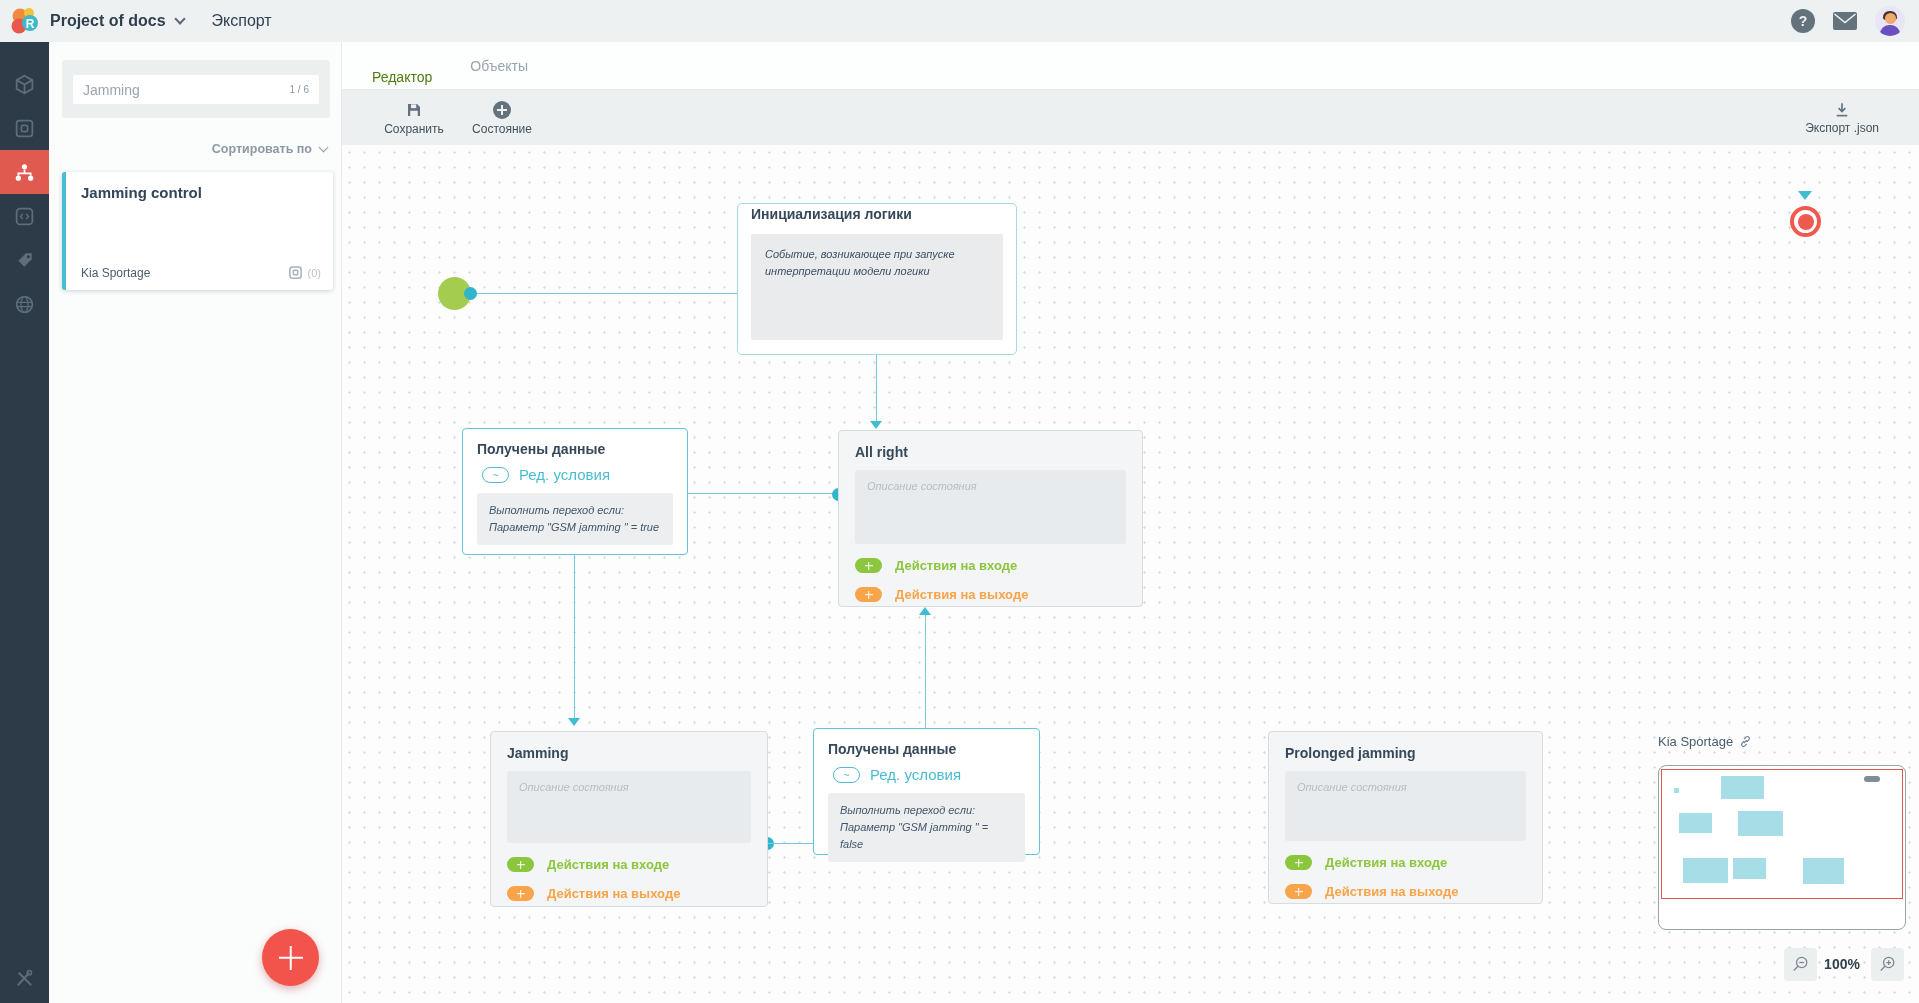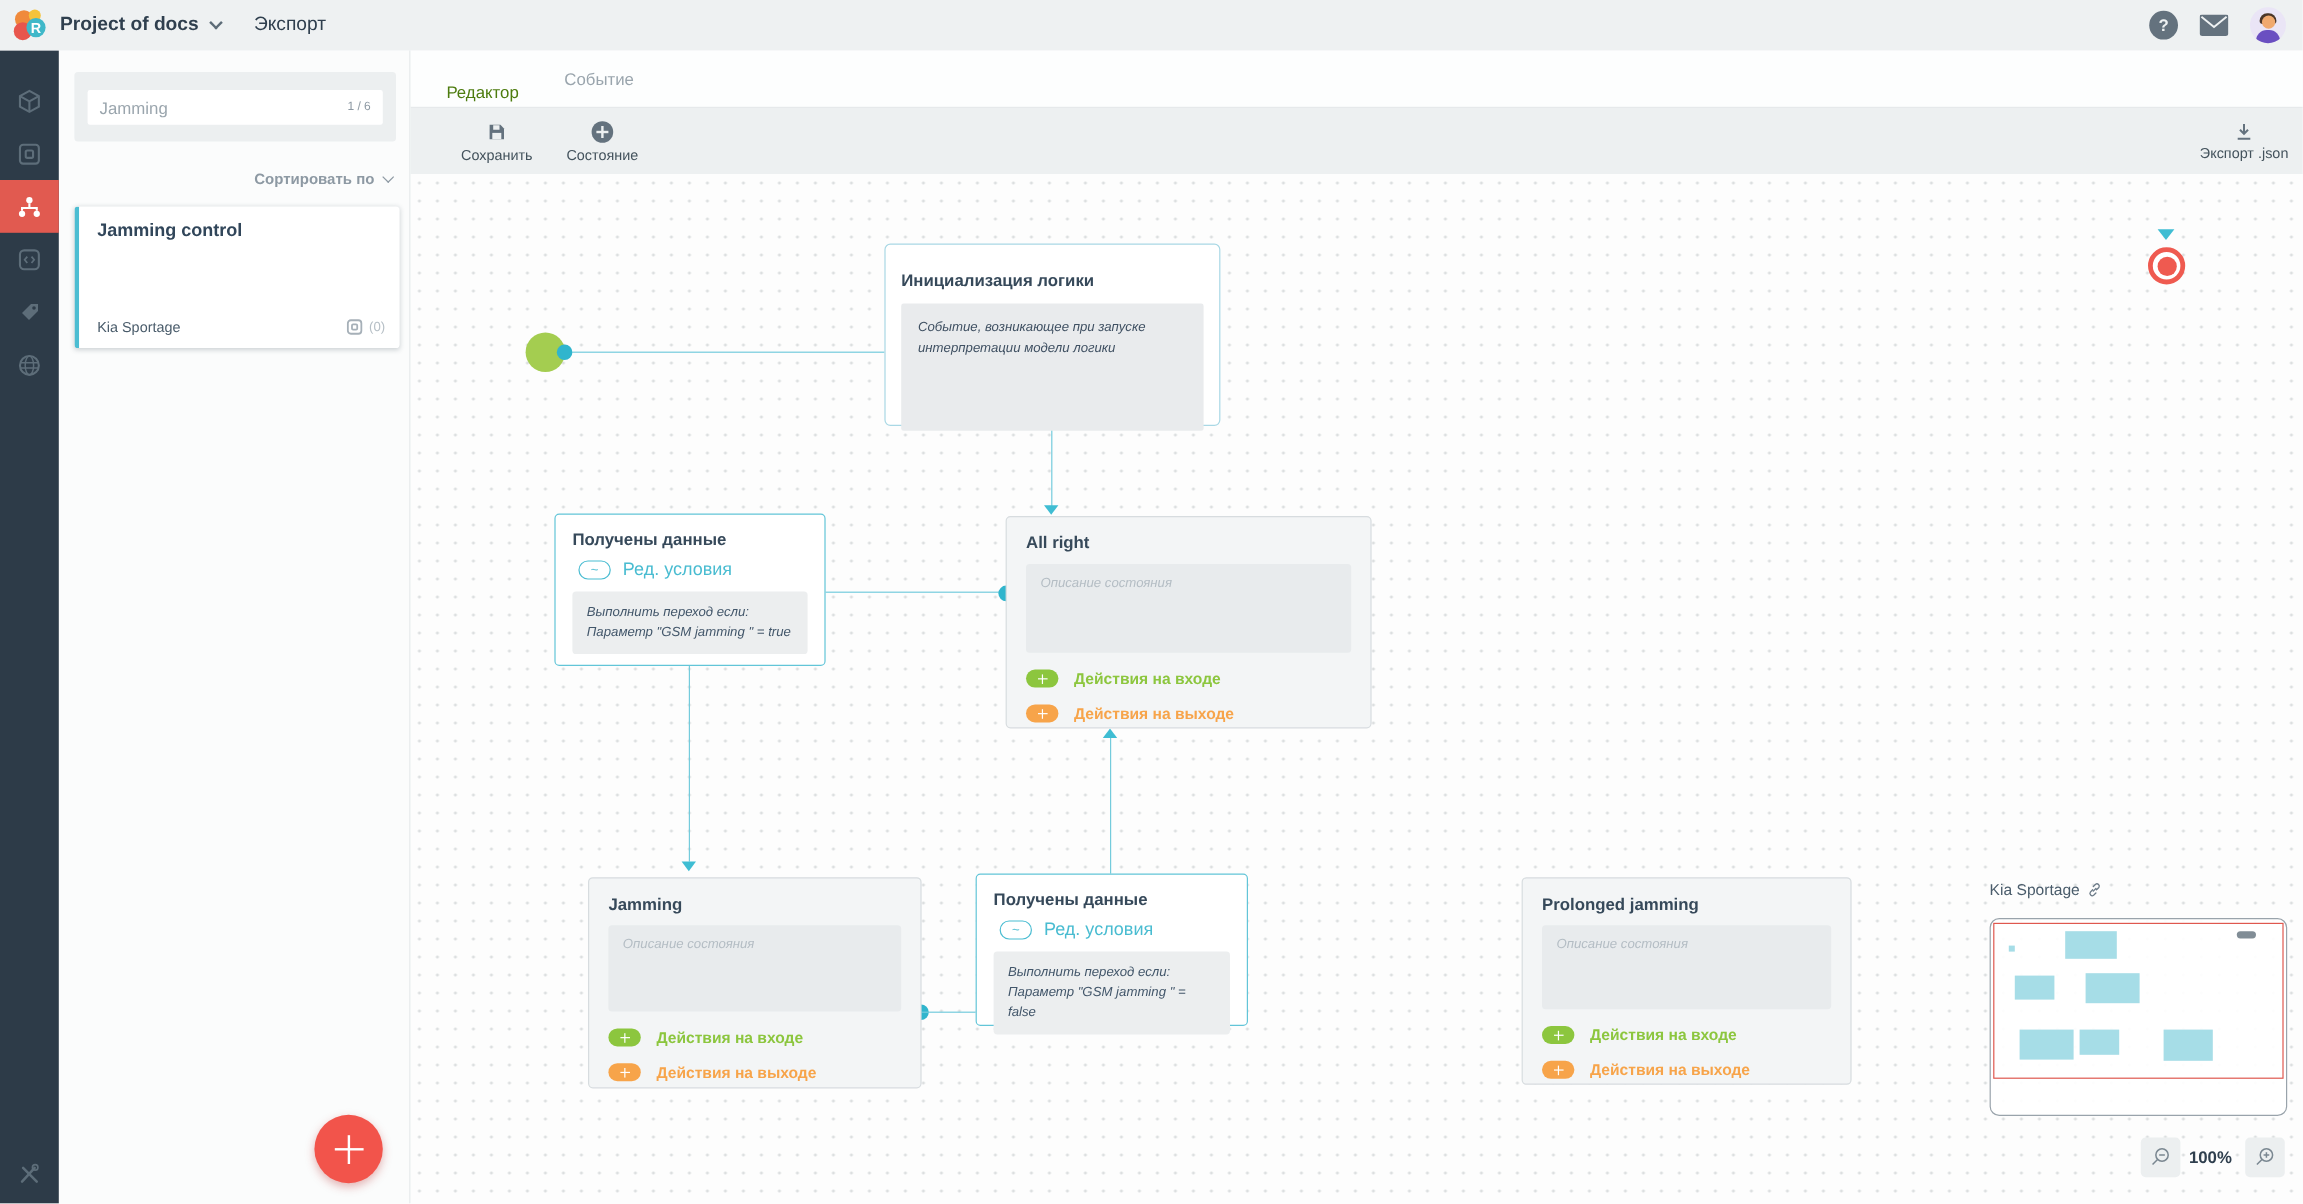--- a/index.html
+++ b/index.html
@@ -69,21 +69,21 @@
   .tab.inactive { color:#9aa5ad; }
   .toolbar { position:absolute; left:0; top:48px; width:100%; height:55px; background:#edf0f1;
     display:flex; align-items:center; padding-left:42px; gap:28px; }
   .tool-btn { display:flex; flex-direction:column; align-items:center; gap:3px; cursor:pointer; min-width:60px; }
   .tool-btn .tlabel { font-size:12px; color:#43525c; }
   .tool-icon { color:#64727e; height:20px; display:flex; align-items:flex-end; }
   .plus-circle { width:18px; height:18px; border-radius:50%; background:#64727e; position:relative; }
   .plus-circle::before, .plus-circle::after { content:""; position:absolute; background:#edf0f1; left:50%; top:50%; }
   .plus-circle::before { width:10px; height:2px; transform:translate(-50%,-50%); }
   .plus-circle::after { width:2px; height:10px; transform:translate(-50%,-50%); }
-  .export-btn { position:absolute; right:12px; top:0; height:55px; display:flex; flex-direction:column;
+  .export-btn { position:absolute; right:40px; top:0; height:55px; display:flex; flex-direction:column;
     align-items:center; justify-content:center; gap:2px; cursor:pointer; }
 
   
   .canvas { position:absolute; left:0; top:103px; width:1577px; height:858px; background:#fdfdfd;
     background-image:radial-gradient(circle,#dcdfe0 1.2px,transparent 1.4px); background-size:15px 15px; overflow:hidden; }
 
   .node-title { font-size:14px; font-weight:700; color:#36495a; }
 
   .state-node { position:absolute; background:#f3f5f6; border:1px solid #d7dcdf; border-radius:4px; padding:13px 16px; }
   .desc-box { background:#e8ebed; border-radius:3px; padding:10px 12px; font-style:italic;
@@ -98,21 +98,21 @@
   .alabel.green { color:#8cc63e; } .alabel.orange { color:#f7a44a; }
 
   .trans-node { position:absolute; background:#ffffff; border:1px solid #62c5d8; border-radius:4px; padding:12px 14px; }
   .cond-row { display:flex; align-items:center; gap:10px; margin:9px 0 10px 5px; cursor:pointer; }
   .tilde-pill { min-width:27px; height:16px; border:1.5px solid #4bbdd2; border-radius:9px; color:#4bbdd2;
     font-size:11px; display:flex; align-items:center; justify-content:center; background:#fff; }
   .edit-label { color:#49bcd1; font-size:15px; }
   .cond-box { background:#eceeef; border-radius:3px; padding:9px 12px; font-style:italic; font-size:11px;
     color:#42566a; white-space:pre-line; line-height:1.55; }
 
-  .init-node { position:absolute; background:#ffffff; border:1px solid #a9d8e5; border-radius:5px; padding:21px 13px; }
+  .init-node { position:absolute; background:#ffffff; border:1px solid #a9d8e5; border-radius:5px; padding:2px 13px; }
   .init-desc { background:#e9ebed; border-radius:2px; height:106px; padding:12px 14px; margin-top:12px;
     font-style:italic; font-size:11px; color:#3f5062; line-height:1.55; }
 
   .edge { position:absolute; background:#74cbdc; }
   .cdot { position:absolute; width:13px; height:13px; border-radius:50%; background:#30b5cd; }
   .arr-d { position:absolute; width:0; height:0; border-left:6px solid transparent;
     border-right:6px solid transparent; border-top:8px solid #3fbdd3; }
   .arr-u { position:absolute; width:0; height:0; border-left:6px solid transparent;
     border-right:6px solid transparent; border-bottom:8px solid #3fbdd3; }
 
@@ -244,21 +244,21 @@
           <span class="foot-count">(0)</span>
         </span>
       </div>
     </div>
     <div class="fab"></div>
   </div>
 
   <div class="main">
     <div class="tabsbar">
       <span class="tab active">Редактор</span>
-      <span class="tab inactive">Событие</span>
+      <span class="tab inactive">Объекты</span>
     </div>
 
     <div class="toolbar">
       <div class="tool-btn">
         <span class="tool-icon">
           <svg width="18" height="18" viewBox="0 0 24 24">
               <path d="M4 4 H16 L20 8 V20 H4 Z" fill="currentColor"></path>
               <rect x="8" y="4.5" width="7" height="5" fill="#edf0f1"></rect>
               <rect x="7" y="13" width="10" height="7" fill="#edf0f1"></rect>
             </svg>

